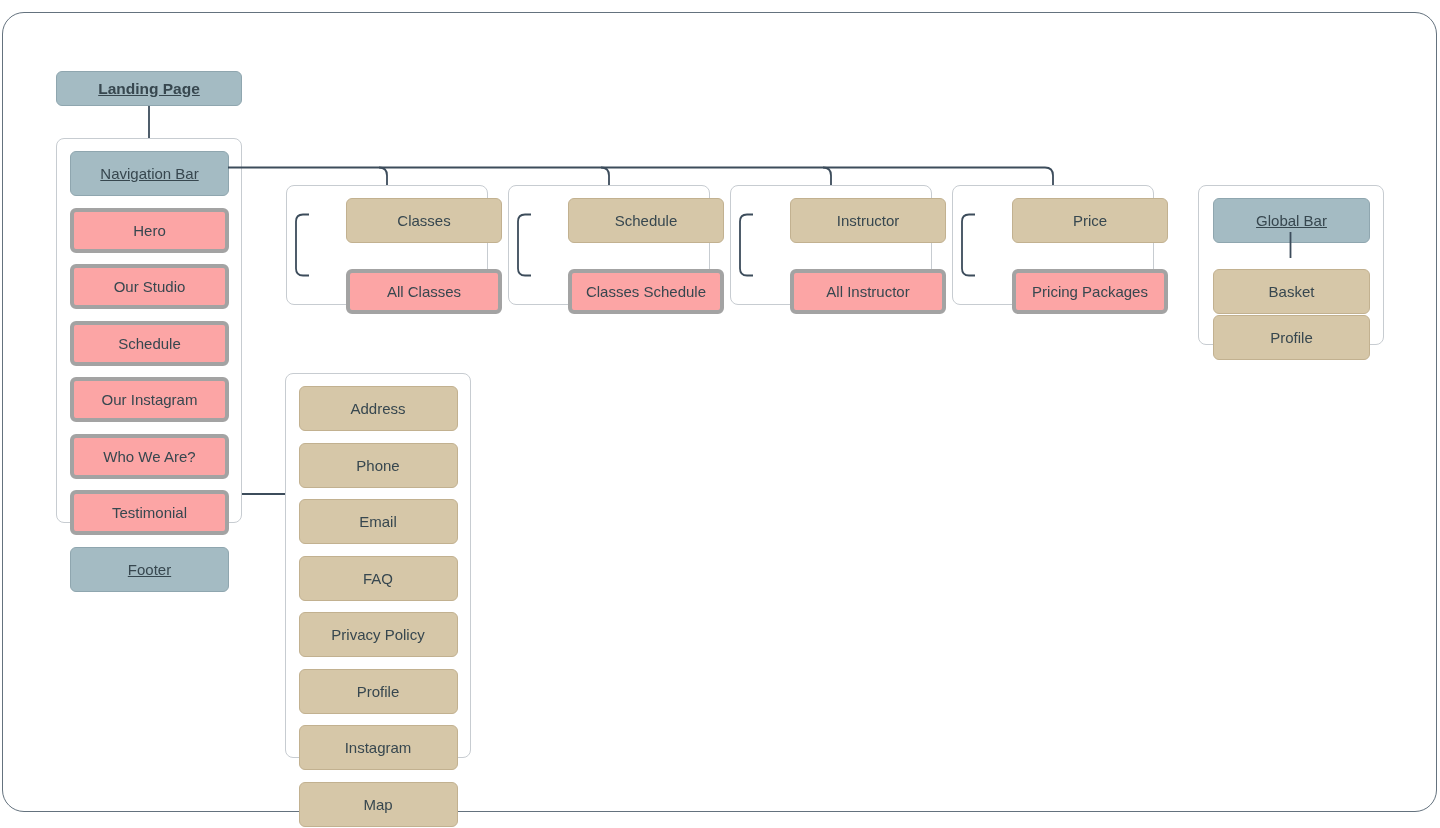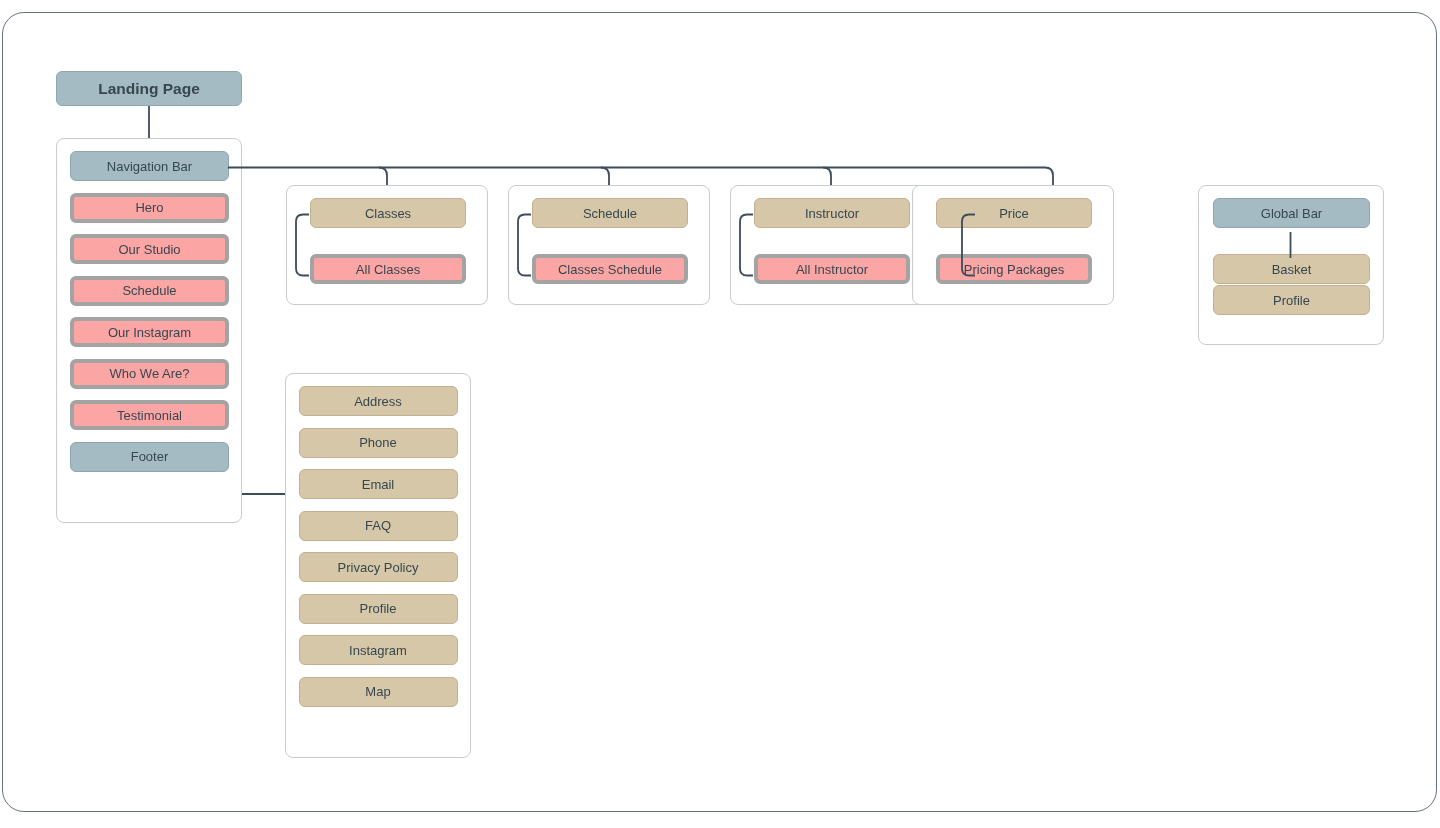--- a/index.html
+++ b/index.html
@@ -11,25 +11,25 @@
   }
   .canvas { position: absolute; left: 0; top: 0; width: 1440px; height: 828px; }
 
   .frame {
     position: absolute; left: 2px; top: 12px; width: 1435px; height: 800px;
     border: 1.5px solid #64727e; border-radius: 22px; background: #ffffff;
   }
 
   .node {
     display: flex; align-items: center; justify-content: center;
-    height: 30px; border-radius: 6px;
-    font-size: 13px; font-weight: 500; color: #37474f;
+    height: 45px; border-radius: 6px;
+    font-size: 15px; font-weight: 500; color: #37474f;
     text-align: center; flex: 0 0 auto;
   }
-  .node.blue  { background: #a4bbc3; border: 1px solid #8fa6af; }
+  .node.blue  { background: #a4bbc3; border: 1px solid #8fa6af; text-decoration: underline; }
   .node.tan   { background: #d6c7a8; border: 1px solid #c2b190; }
   .node.beige { background: #fca5a5; border: 4px solid #a3a3a3; }
 
   .group {
     position: absolute; background: #ffffff;
     border: 1px solid #c7ccd1; border-radius: 8px;
     display: flex; flex-direction: column;
   }
 
   
@@ -40,25 +40,25 @@
 
   
   .main-col {
     left: 56px; top: 138px; width: 186px; height: 385px;
     padding: 12px 13px; gap: 11.5px;
   }
   .main-col .node { width: 159px; }
 
   
   .nav-group { top: 185px; width: 202px; height: 120px; padding: 12px 0 0 23px; gap: 26px; }
-  .nav-group .node { width: 156px; }
+  .nav-group .node { width: 156px; margin-left: 36px; }
   .g-classes    { left: 286px; }
   .g-schedule   { left: 508px; }
   .g-instructor { left: 730px; }
-  .g-price      { left: 912px; }
+  .g-price      { left: 952px; }
 
   
   .global-group { left: 1198px; top: 185px; width: 186px; height: 160px; padding: 12px 0 0 14px; }
   .global-group .node { width: 157px; }
   .global-group .node.blue { margin-bottom: 26px; }
   .global-group .node.tan  { margin-bottom: 1px; }
 
   
   .footer-group {
     left: 285px; top: 373px; width: 186px; height: 385px;

